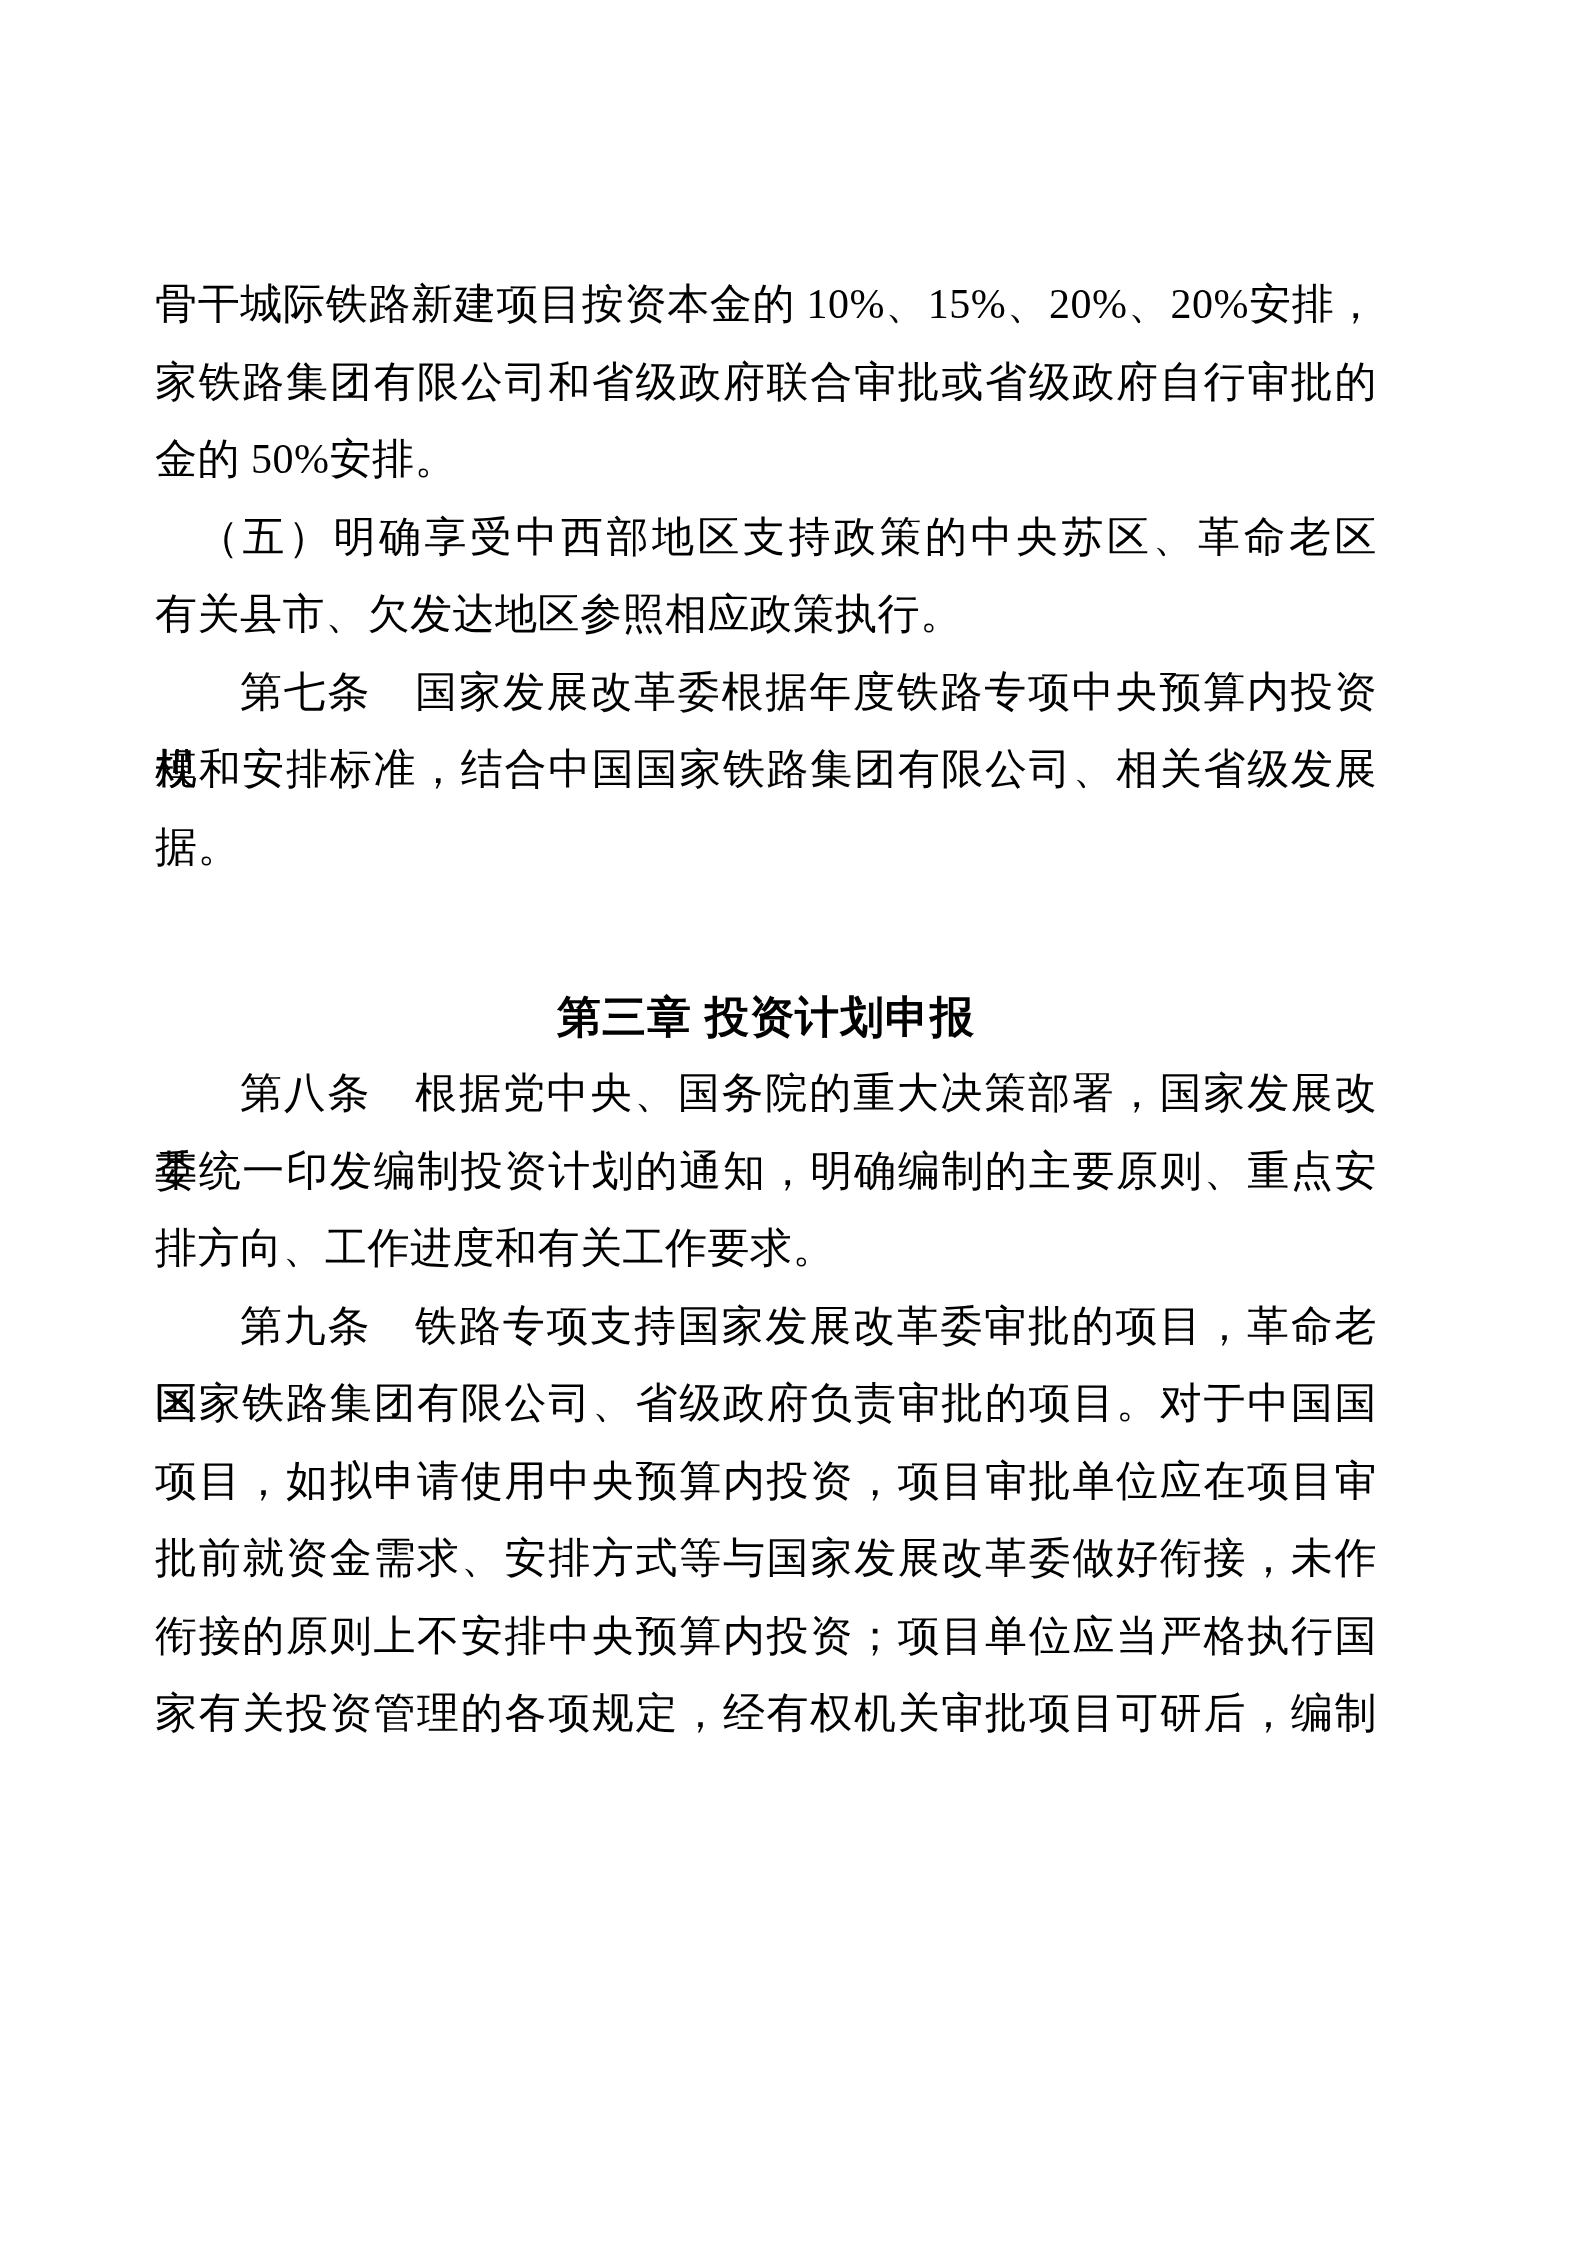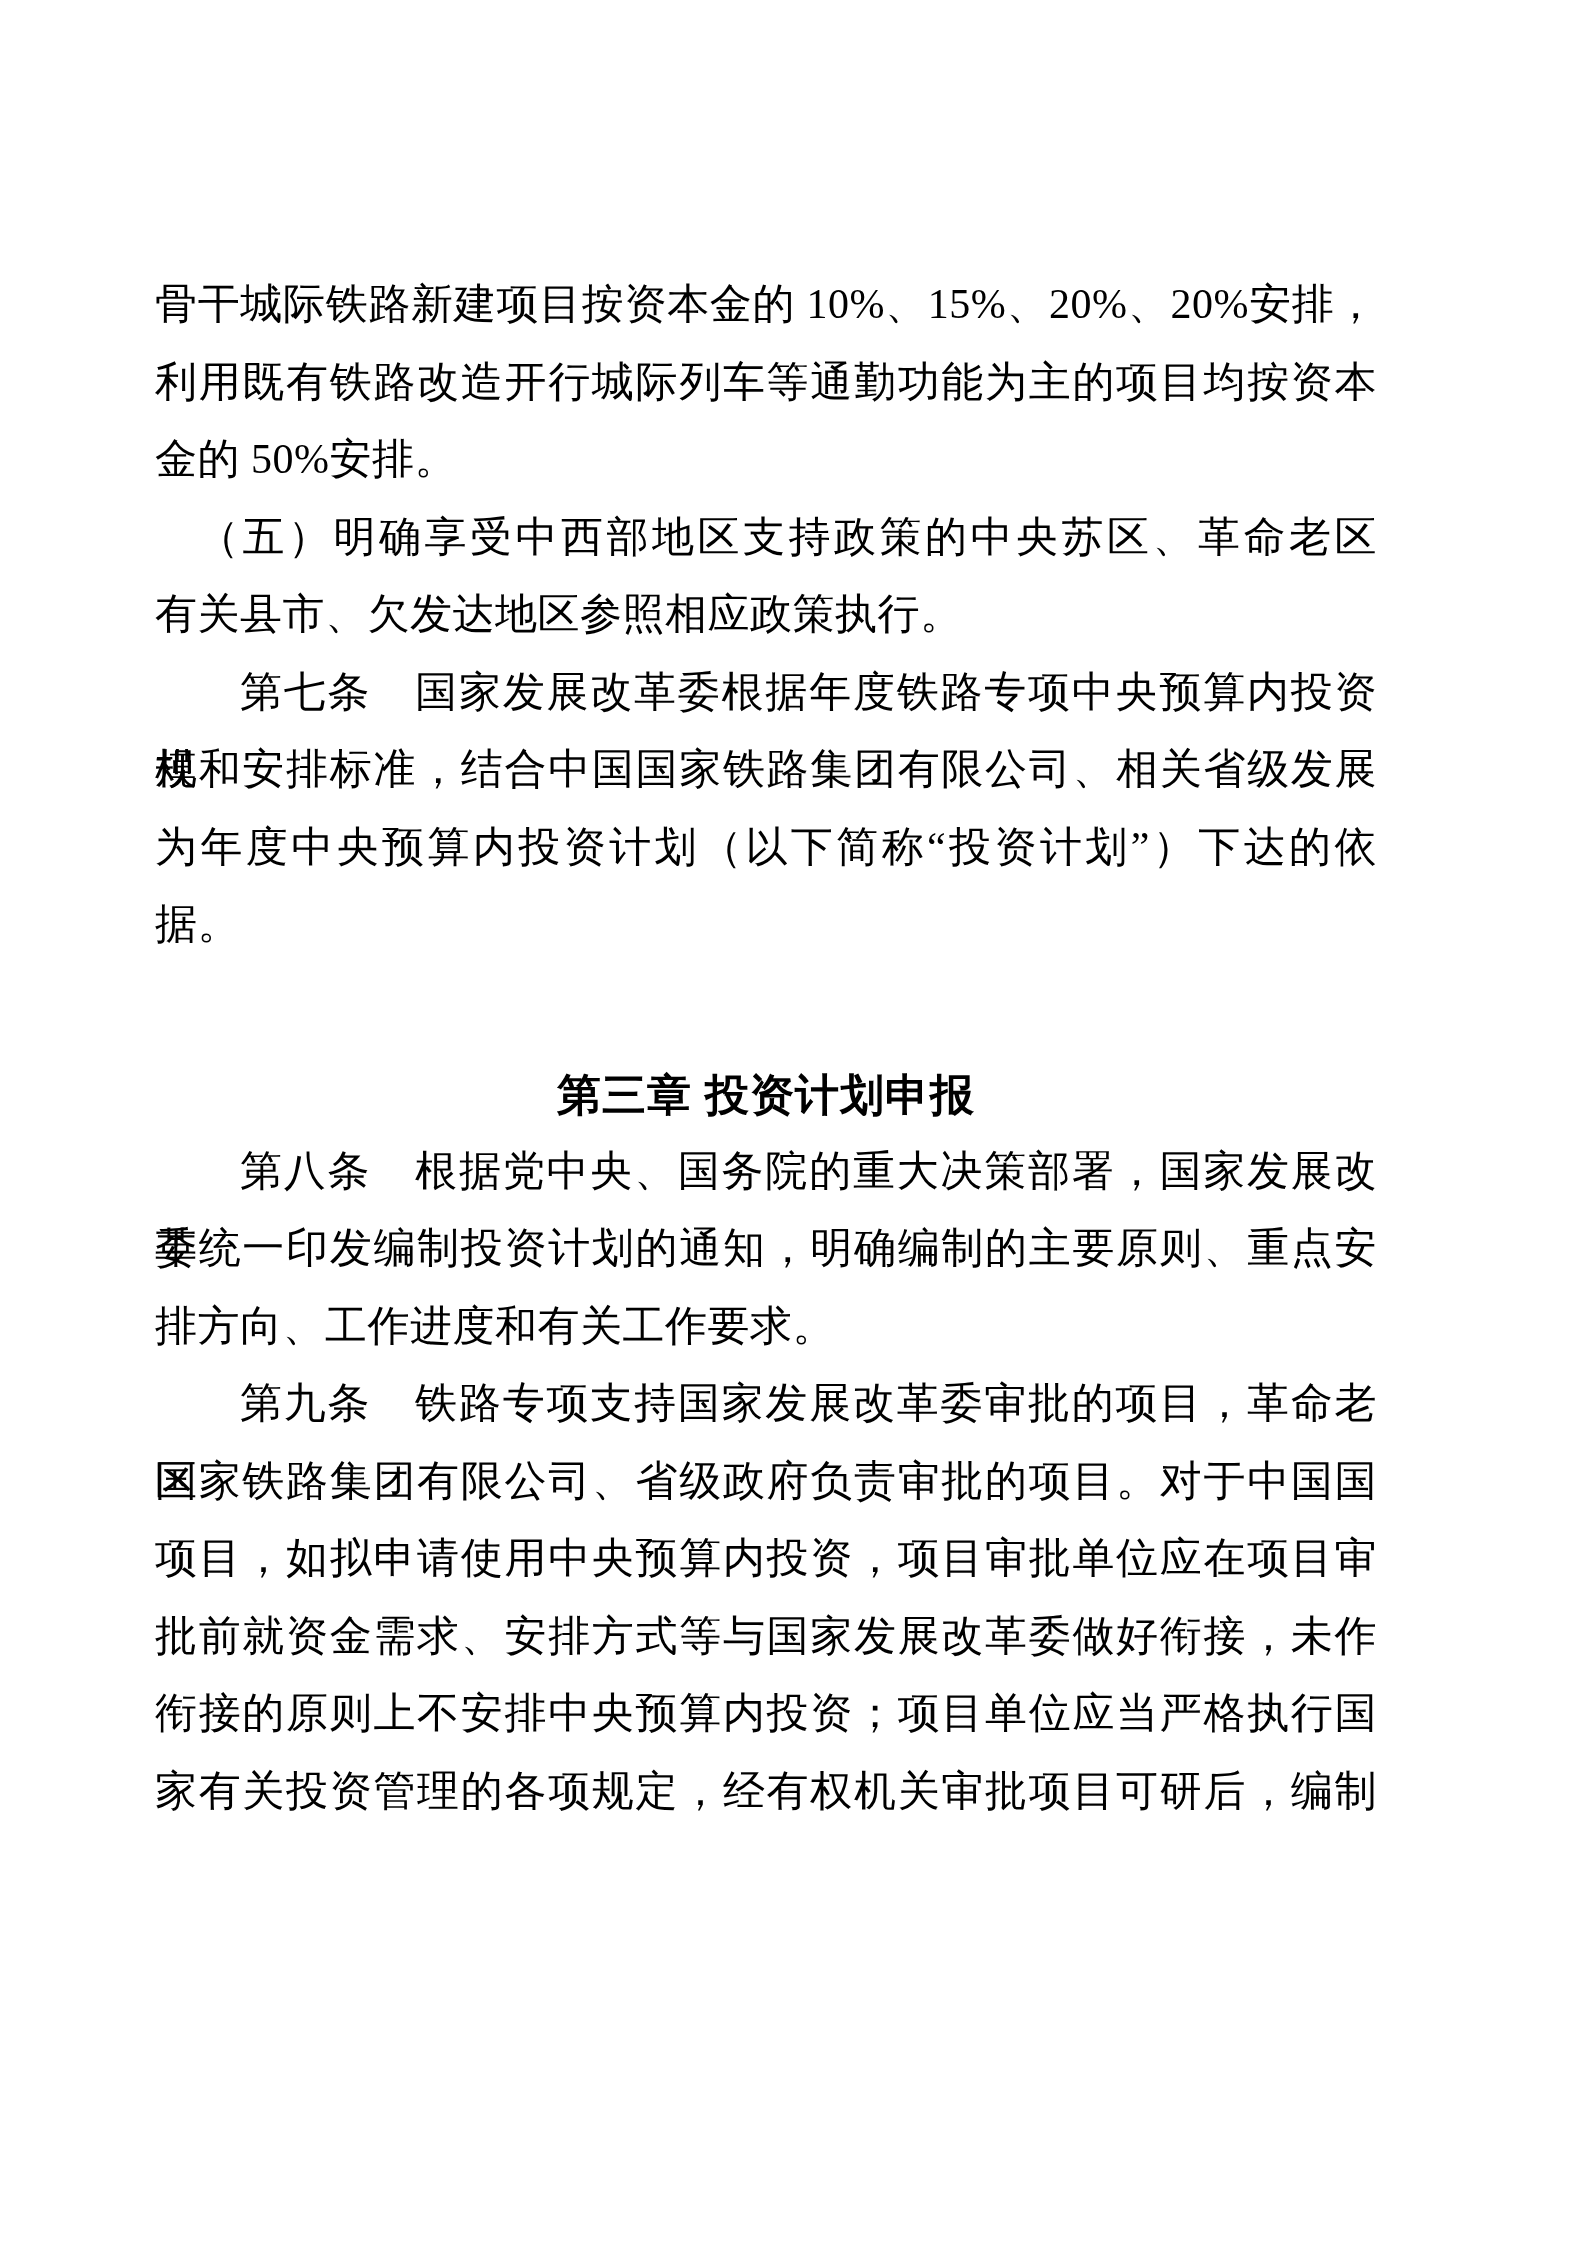--- a/index.html
+++ b/index.html
@@ -46,27 +46,26 @@
     text-align-last: center;
     letter-spacing: 1px;
   }
 </style>
 </head>
 <body>
 
 <div class="page">
   <div class="doc-body" id="docBody">
       <div class="line full">骨干城际铁路新建项目按资本金的 10%、15%、20%、20%安排，</div>
-      <div class="line full">利用既有铁路改造开行城际列车等通勤功能为主的项目均按资本</div>
+      <div class="line full">家铁路集团有限公司和省级政府联合审批或省级政府自行审批的</div>
       <div class="line end">金的 50%安排。</div>
       <div class="line full indent1">（五）明确享受中西部地区支持政策的中央苏区、革命老区</div>
       <div class="line end">有关县市、欠发达地区参照相应政策执行。</div>
       <div class="line full indent">第七条　国家发展改革委根据年度铁路专项中央预算内投资规</div>
       <div class="line full">模和安排标准，结合中国国家铁路集团有限公司、相关省级发展</div>
-      <div class="line full">为年度中央预算内投资计划（以下简称“投资计划”）下达的依</div>
       <div class="line end">据。</div>
       <div class="heading chapter">第三章 投资计划申报</div>
       <div class="line full indent">第八条　根据党中央、国务院的重大决策部署，国家发展改革</div>
       <div class="line full">委统一印发编制投资计划的通知，明确编制的主要原则、重点安</div>
       <div class="line end">排方向、工作进度和有关工作要求。</div>
       <div class="line full indent">第九条　铁路专项支持国家发展改革委审批的项目，革命老区</div>
       <div class="line full">国家铁路集团有限公司、省级政府负责审批的项目。对于中国国</div>
       <div class="line full">项目，如拟申请使用中央预算内投资，项目审批单位应在项目审</div>
       <div class="line full">批前就资金需求、安排方式等与国家发展改革委做好衔接，未作</div>
       <div class="line full">衔接的原则上不安排中央预算内投资；项目单位应当严格执行国</div>

